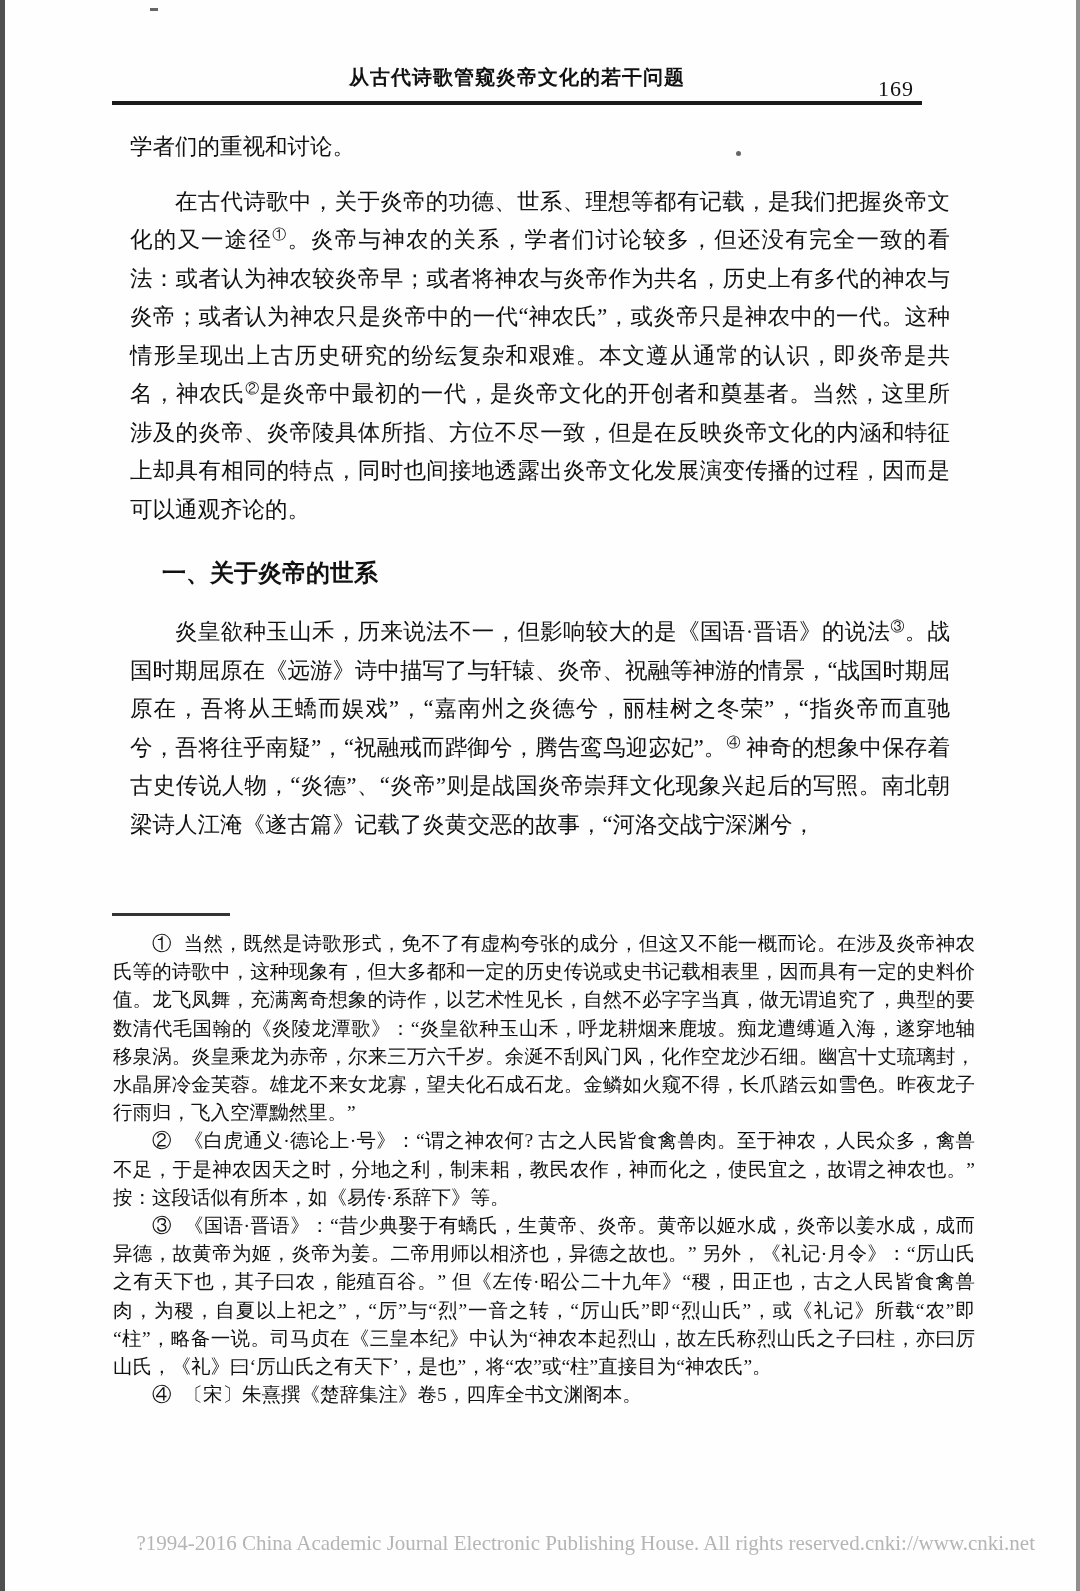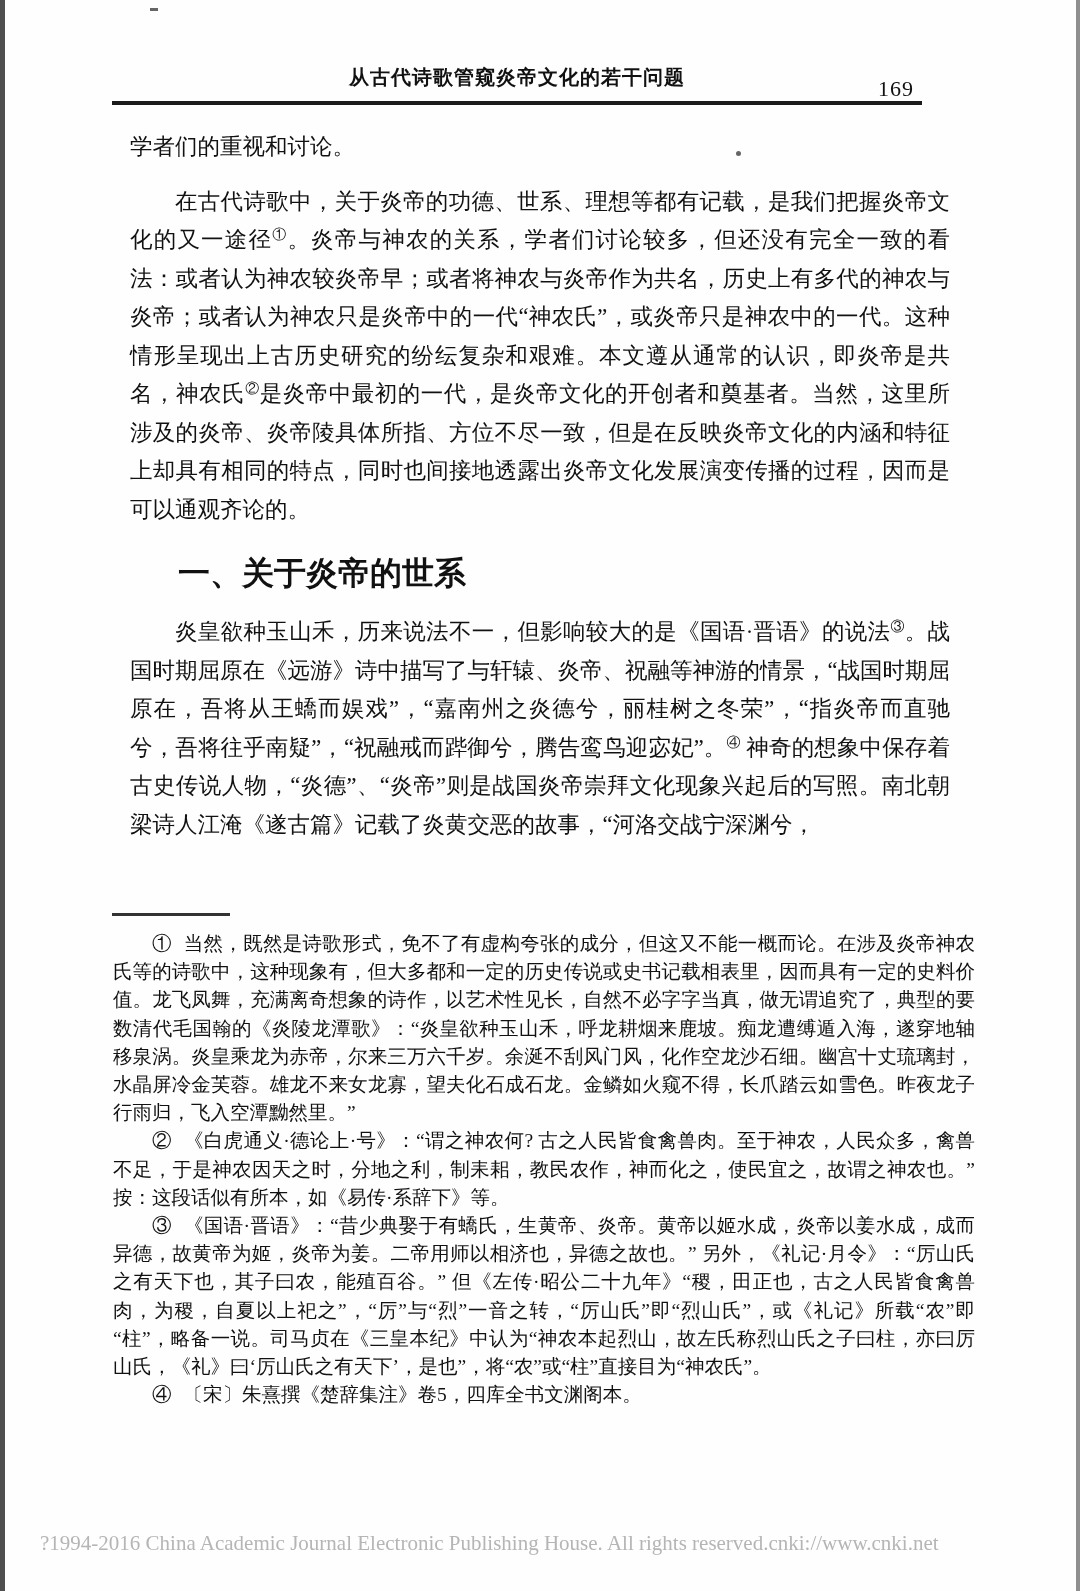--- a/index.html
+++ b/index.html
@@ -25,34 +25,34 @@
   .rule{position:absolute;top:101px;left:0;width:100%;height:3.5px;background:#1b1b1b;}
   .content{
     position:absolute;left:114px;top:112px;width:852px;
     font-size:22.5px;line-height:38.5px;text-align:justify;
   }
   .content p{margin:16px;}
   .content p.gap-top{margin-top:10px;}
   .content p.indent{text-indent:2em;}
   .content p.heading{
     font-family:Liberation Serif, serif;
-    font-weight:bold;font-size:32px;line-height:40px;
+    font-weight:bold;font-size:24px;line-height:40px;
     text-indent:2em;margin:24px 0 20px 0;
   }
   sup.fnref{font-size:0.62em;vertical-align:super;line-height:0;}
   .fn-divider{position:absolute;left:112px;top:913px;width:118px;height:2.5px;background:#333;}
   .footnotes{
     position:absolute;left:113px;top:930px;width:862px;
     font-size:19.5px;line-height:28.2px;text-align:justify;
   }
   .footnotes p{margin:0;text-indent:2em;}
   .fn-marker{padding-right:12px;}
   .watermark{
     position:absolute;left:40px;top:1531px;width:995px;
-    display:flex;justify-content:flex-start;align-items:baseline;
+    display:flex;justify-content:flex-end;align-items:baseline;
     font-size:21px;color:#b5b5b5;font-family:"Liberation Serif", serif;
     white-space:nowrap;
   }
 </style>
 </head>
 <body>
 
 <div class="page">
   <div class="edge-left"></div>
   <div class="edge-right"></div>

